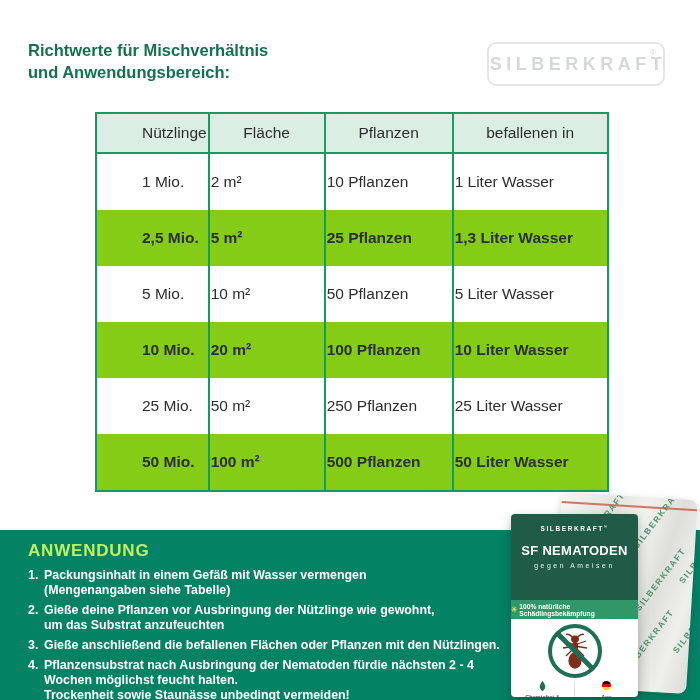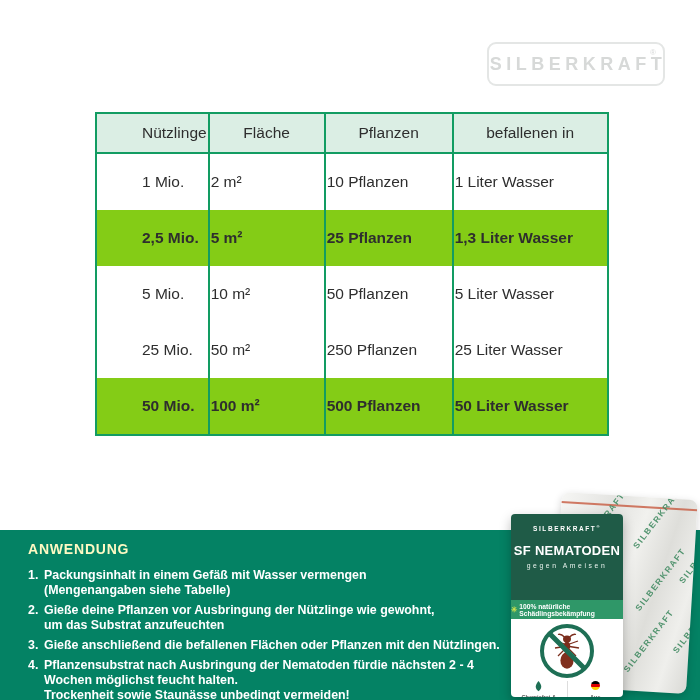--- a/index.html
+++ b/index.html
@@ -39,22 +39,22 @@
   table.mix td{
     height:54px;text-align:left;vertical-align:middle;
     border-left:2px solid #129c62;
   }
   table.mix th:first-child,table.mix td:first-child{border-left:none;padding-left:45px;}
   table.mix tr.alt td{background:#84cc16;font-weight:bold;}
 
   
   .band{position:absolute;left:0;top:530px;width:700px;height:170px;background:#048264;}
   .band-title{
-    position:absolute;left:28px;top:11px;color:#fef9c3;
-    font-size:14px;font-weight:800;letter-spacing:0.8px;
+    position:absolute;left:28px;top:11px;color:#bef264;
+    font-size:17px;font-weight:800;letter-spacing:0.8px;
   }
   .steps{position:absolute;left:28px;top:38px;width:485px;color:#ffffff;}
   .step{display:flex;margin-bottom:5px;font-size:12.4px;font-weight:700;line-height:15px;}
   .step .num{flex:0 0 16px;}
   .step .lines{flex:1;}
 
   
   .bag{
     position:absolute;left:556px;top:496px;width:136px;height:194px;
     transform:rotate(3.5deg);border-radius:8px;overflow:hidden;
@@ -62,21 +62,21 @@
     box-shadow:0 3px 8px rgba(0,0,0,0.18);
   }
   .bag-seam{position:absolute;left:0;top:9px;width:100%;height:2px;background:#c75a40;opacity:0.8;}
   .bag-wm{
     position:absolute;transform:rotate(-56deg);transform-origin:left top;
     color:rgba(63,138,96,0.9);font-size:8.5px;font-weight:700;letter-spacing:1.5px;white-space:nowrap;
   }
 
   
   .box{
-    position:absolute;left:511px;top:514px;width:112px;height:183px;
+    position:absolute;left:511px;top:514px;width:127px;height:183px;
     background:#ffffff;border-radius:4px;box-shadow:0 5px 12px rgba(0,0,0,0.28);
     overflow:hidden;
   }
   .box-panel{height:86px;background:#1f5b47;text-align:center;position:relative;}
   .box-brand{padding-top:10px;color:#ffffff;font-size:6.5px;font-weight:700;letter-spacing:1.6px;}
   .box-brand sup{font-size:4px;}
   .box-title{margin-top:11px;color:#ffffff;font-size:13px;font-weight:800;letter-spacing:0.3px;}
   .box-sub{margin-top:4px;color:#e9f3ee;font-size:6.8px;letter-spacing:2.6px;}
   .box-strip{
     height:19px;background:#2f9768;color:#ffffff;font-size:6.7px;font-weight:700;
@@ -97,20 +97,24 @@
   .flag{
     display:inline-block;width:9px;height:9px;border-radius:50%;
     background:linear-gradient(#000000 33%,#dd0000 33%,#dd0000 66%,#ffcc00 66%);
   }
 </style>
 </head>
 <body>
 
 <div class="canvas">
 
+  <div class="page-heading">
+    <div>Richtwerte für Mischverhältnis</div>
+    <div>und Anwendungsbereich:</div>
+  </div>
 
   <div class="logo-box">
     <span class="logo-text">SILBERKRAFT</span>
     <span class="logo-reg">®</span>
   </div>
 
   <table class="mix">
     <colgroup>
         <col class="c1">
         <col class="c2">
@@ -136,20 +140,26 @@
         <td>2,5 Mio.</td>
         <td>5 m²</td>
         <td>25 Pflanzen</td>
         <td>1,3 Liter Wasser</td>
       </tr>
       <tr>
         <td>5 Mio.</td>
         <td>10 m²</td>
         <td>50 Pflanzen</td>
         <td>5 Liter Wasser</td>
+      </tr>
+      <tr class="alt">
+        <td>10 Mio.</td>
+        <td>20 m²</td>
+        <td>100 Pflanzen</td>
+        <td>10 Liter Wasser</td>
       </tr>
       <tr>
         <td>25 Mio.</td>
         <td>50 m²</td>
         <td>250 Pflanzen</td>
         <td>25 Liter Wasser</td>
       </tr>
       <tr class="alt">
         <td>50 Mio.</td>
         <td>100 m²</td>

